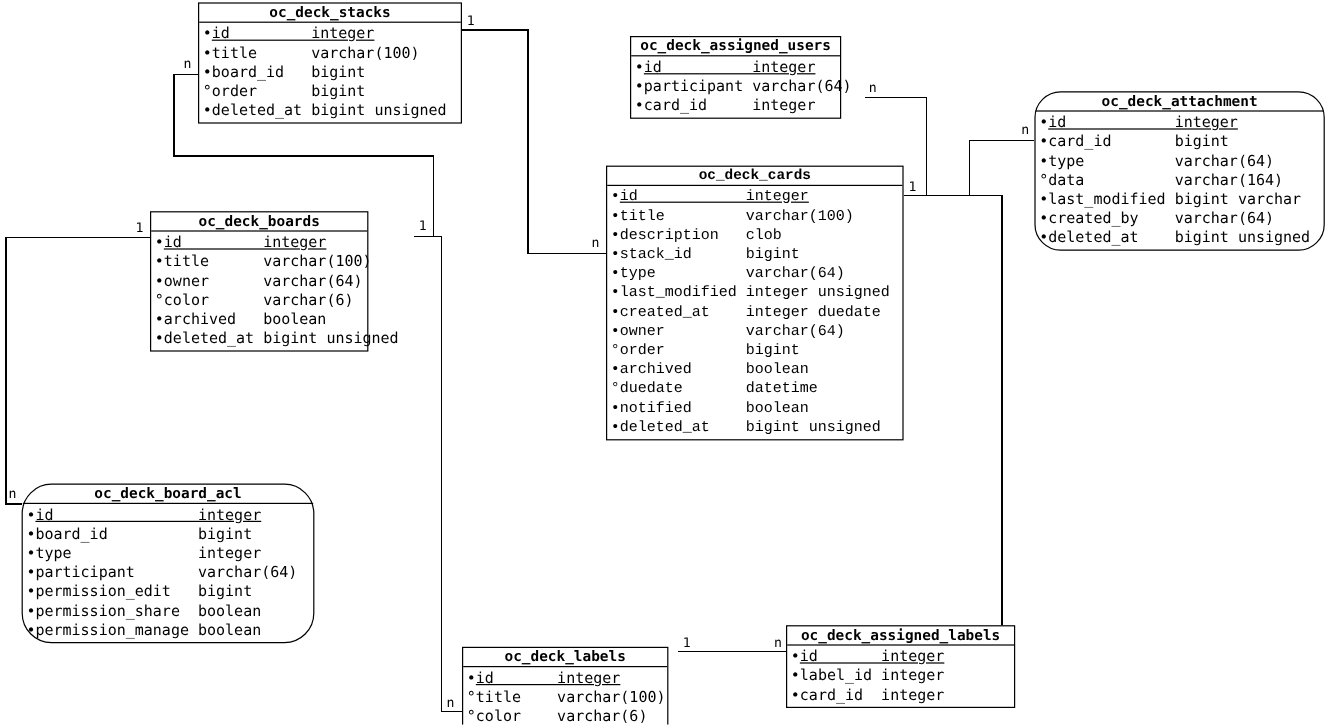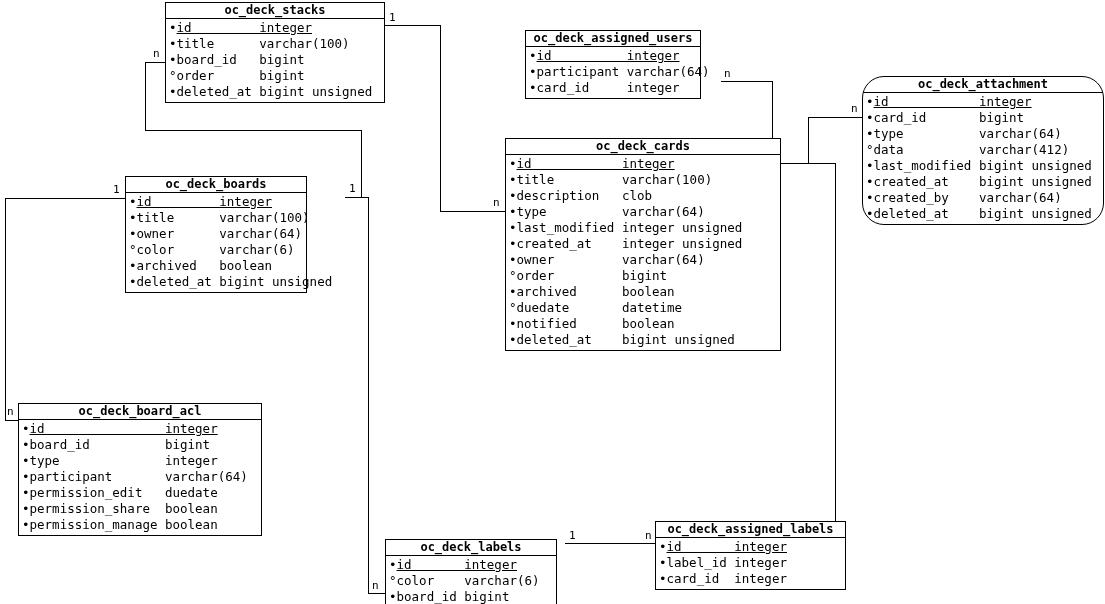--- a/index.html
+++ b/index.html
@@ -68,71 +68,72 @@
         <div class="field-row"><span class="bullet">•</span><span class="field-text">participant varchar(64)</span></div>
         <div class="field-row"><span class="bullet">•</span><span class="field-text">card_id     integer</span></div>
       </div>
   </div>
     <div class="entity" style="left: 862px; top: 76px; width: 242px; border-radius: 22px;">
     <div class="entity-header">oc_deck_attachment</div>
     <div class="entity-rows">
         <div class="field-row"><span class="bullet">•</span><span class="field-text pk">id            integer</span></div>
         <div class="field-row"><span class="bullet">•</span><span class="field-text">card_id       bigint</span></div>
         <div class="field-row"><span class="bullet">•</span><span class="field-text">type          varchar(64)</span></div>
-        <div class="field-row"><span class="bullet">°</span><span class="field-text">data          varchar(412)</span></div>
-        <div class="field-row"><span class="bullet">•</span><span class="field-text">last_modified bigint unsigned</span></div>
-        <div class="field-row"><span class="bullet">•</span><span class="field-text">created_at    bigint unsigned</span></div>
+        <div class="field-row"><span class="bullet">°</span><span class="field-text">data          varchar(164)</span></div>
+        <div class="field-row"><span class="bullet">•</span><span class="field-text">last_modified bigint varchar</span></div>
         <div class="field-row"><span class="bullet">•</span><span class="field-text">created_by    varchar(64)</span></div>
         <div class="field-row"><span class="bullet">•</span><span class="field-text">deleted_at    bigint unsigned</span></div>
       </div>
   </div>
-    <div class="entity" style="left: 505px; top: 138px; width: 276px;">
+    <div class="entity" style="left: 505px; top: 138px; width: 248px; font-family: Liberation Mono, monospace;">
     <div class="entity-header">oc_deck_cards</div>
     <div class="entity-rows">
         <div class="field-row"><span class="bullet">•</span><span class="field-text pk">id            integer</span></div>
         <div class="field-row"><span class="bullet">•</span><span class="field-text">title         varchar(100)</span></div>
         <div class="field-row"><span class="bullet">•</span><span class="field-text">description   clob</span></div>
+        <div class="field-row"><span class="bullet">•</span><span class="field-text">stack_id      bigint</span></div>
         <div class="field-row"><span class="bullet">•</span><span class="field-text">type          varchar(64)</span></div>
         <div class="field-row"><span class="bullet">•</span><span class="field-text">last_modified integer unsigned</span></div>
-        <div class="field-row"><span class="bullet">•</span><span class="field-text">created_at    integer unsigned</span></div>
+        <div class="field-row"><span class="bullet">•</span><span class="field-text">created_at    integer duedate</span></div>
         <div class="field-row"><span class="bullet">•</span><span class="field-text">owner         varchar(64)</span></div>
         <div class="field-row"><span class="bullet">°</span><span class="field-text">order         bigint</span></div>
         <div class="field-row"><span class="bullet">•</span><span class="field-text">archived      boolean</span></div>
         <div class="field-row"><span class="bullet">°</span><span class="field-text">duedate       datetime</span></div>
         <div class="field-row"><span class="bullet">•</span><span class="field-text">notified      boolean</span></div>
         <div class="field-row"><span class="bullet">•</span><span class="field-text">deleted_at    bigint unsigned</span></div>
       </div>
   </div>
     <div class="entity" style="left: 125px; top: 176px; width: 182px;">
     <div class="entity-header">oc_deck_boards</div>
     <div class="entity-rows">
         <div class="field-row"><span class="bullet">•</span><span class="field-text pk">id         integer</span></div>
         <div class="field-row"><span class="bullet">•</span><span class="field-text">title      varchar(100)</span></div>
         <div class="field-row"><span class="bullet">•</span><span class="field-text">owner      varchar(64)</span></div>
         <div class="field-row"><span class="bullet">°</span><span class="field-text">color      varchar(6)</span></div>
         <div class="field-row"><span class="bullet">•</span><span class="field-text">archived   boolean</span></div>
         <div class="field-row"><span class="bullet">•</span><span class="field-text">deleted_at bigint unsigned</span></div>
       </div>
   </div>
-    <div class="entity" style="left: 18px; top: 403px; width: 244px;">
+    <div class="entity" style="left: 18px; top: 403px; width: 244px; border-radius: 25px;">
     <div class="entity-header">oc_deck_board_acl</div>
     <div class="entity-rows">
         <div class="field-row"><span class="bullet">•</span><span class="field-text pk">id                integer</span></div>
         <div class="field-row"><span class="bullet">•</span><span class="field-text">board_id          bigint</span></div>
         <div class="field-row"><span class="bullet">•</span><span class="field-text">type              integer</span></div>
         <div class="field-row"><span class="bullet">•</span><span class="field-text">participant       varchar(64)</span></div>
-        <div class="field-row"><span class="bullet">•</span><span class="field-text">permission_edit   duedate</span></div>
+        <div class="field-row"><span class="bullet">•</span><span class="field-text">permission_edit   bigint</span></div>
         <div class="field-row"><span class="bullet">•</span><span class="field-text">permission_share  boolean</span></div>
         <div class="field-row"><span class="bullet">•</span><span class="field-text">permission_manage boolean</span></div>
       </div>
   </div>
     <div class="entity" style="left: 385px; top: 539px; width: 172px;">
     <div class="entity-header">oc_deck_labels</div>
     <div class="entity-rows">
         <div class="field-row"><span class="bullet">•</span><span class="field-text pk">id       integer</span></div>
+        <div class="field-row"><span class="bullet">°</span><span class="field-text">title    varchar(100)</span></div>
         <div class="field-row"><span class="bullet">°</span><span class="field-text">color    varchar(6)</span></div>
         <div class="field-row"><span class="bullet">•</span><span class="field-text">board_id bigint</span></div>
       </div>
   </div>
     <div class="entity" style="left: 655px; top: 521px; width: 191px;">
     <div class="entity-header">oc_deck_assigned_labels</div>
     <div class="entity-rows">
         <div class="field-row"><span class="bullet">•</span><span class="field-text pk">id       integer</span></div>
         <div class="field-row"><span class="bullet">•</span><span class="field-text">label_id integer</span></div>
         <div class="field-row"><span class="bullet">•</span><span class="field-text">card_id  integer</span></div>

